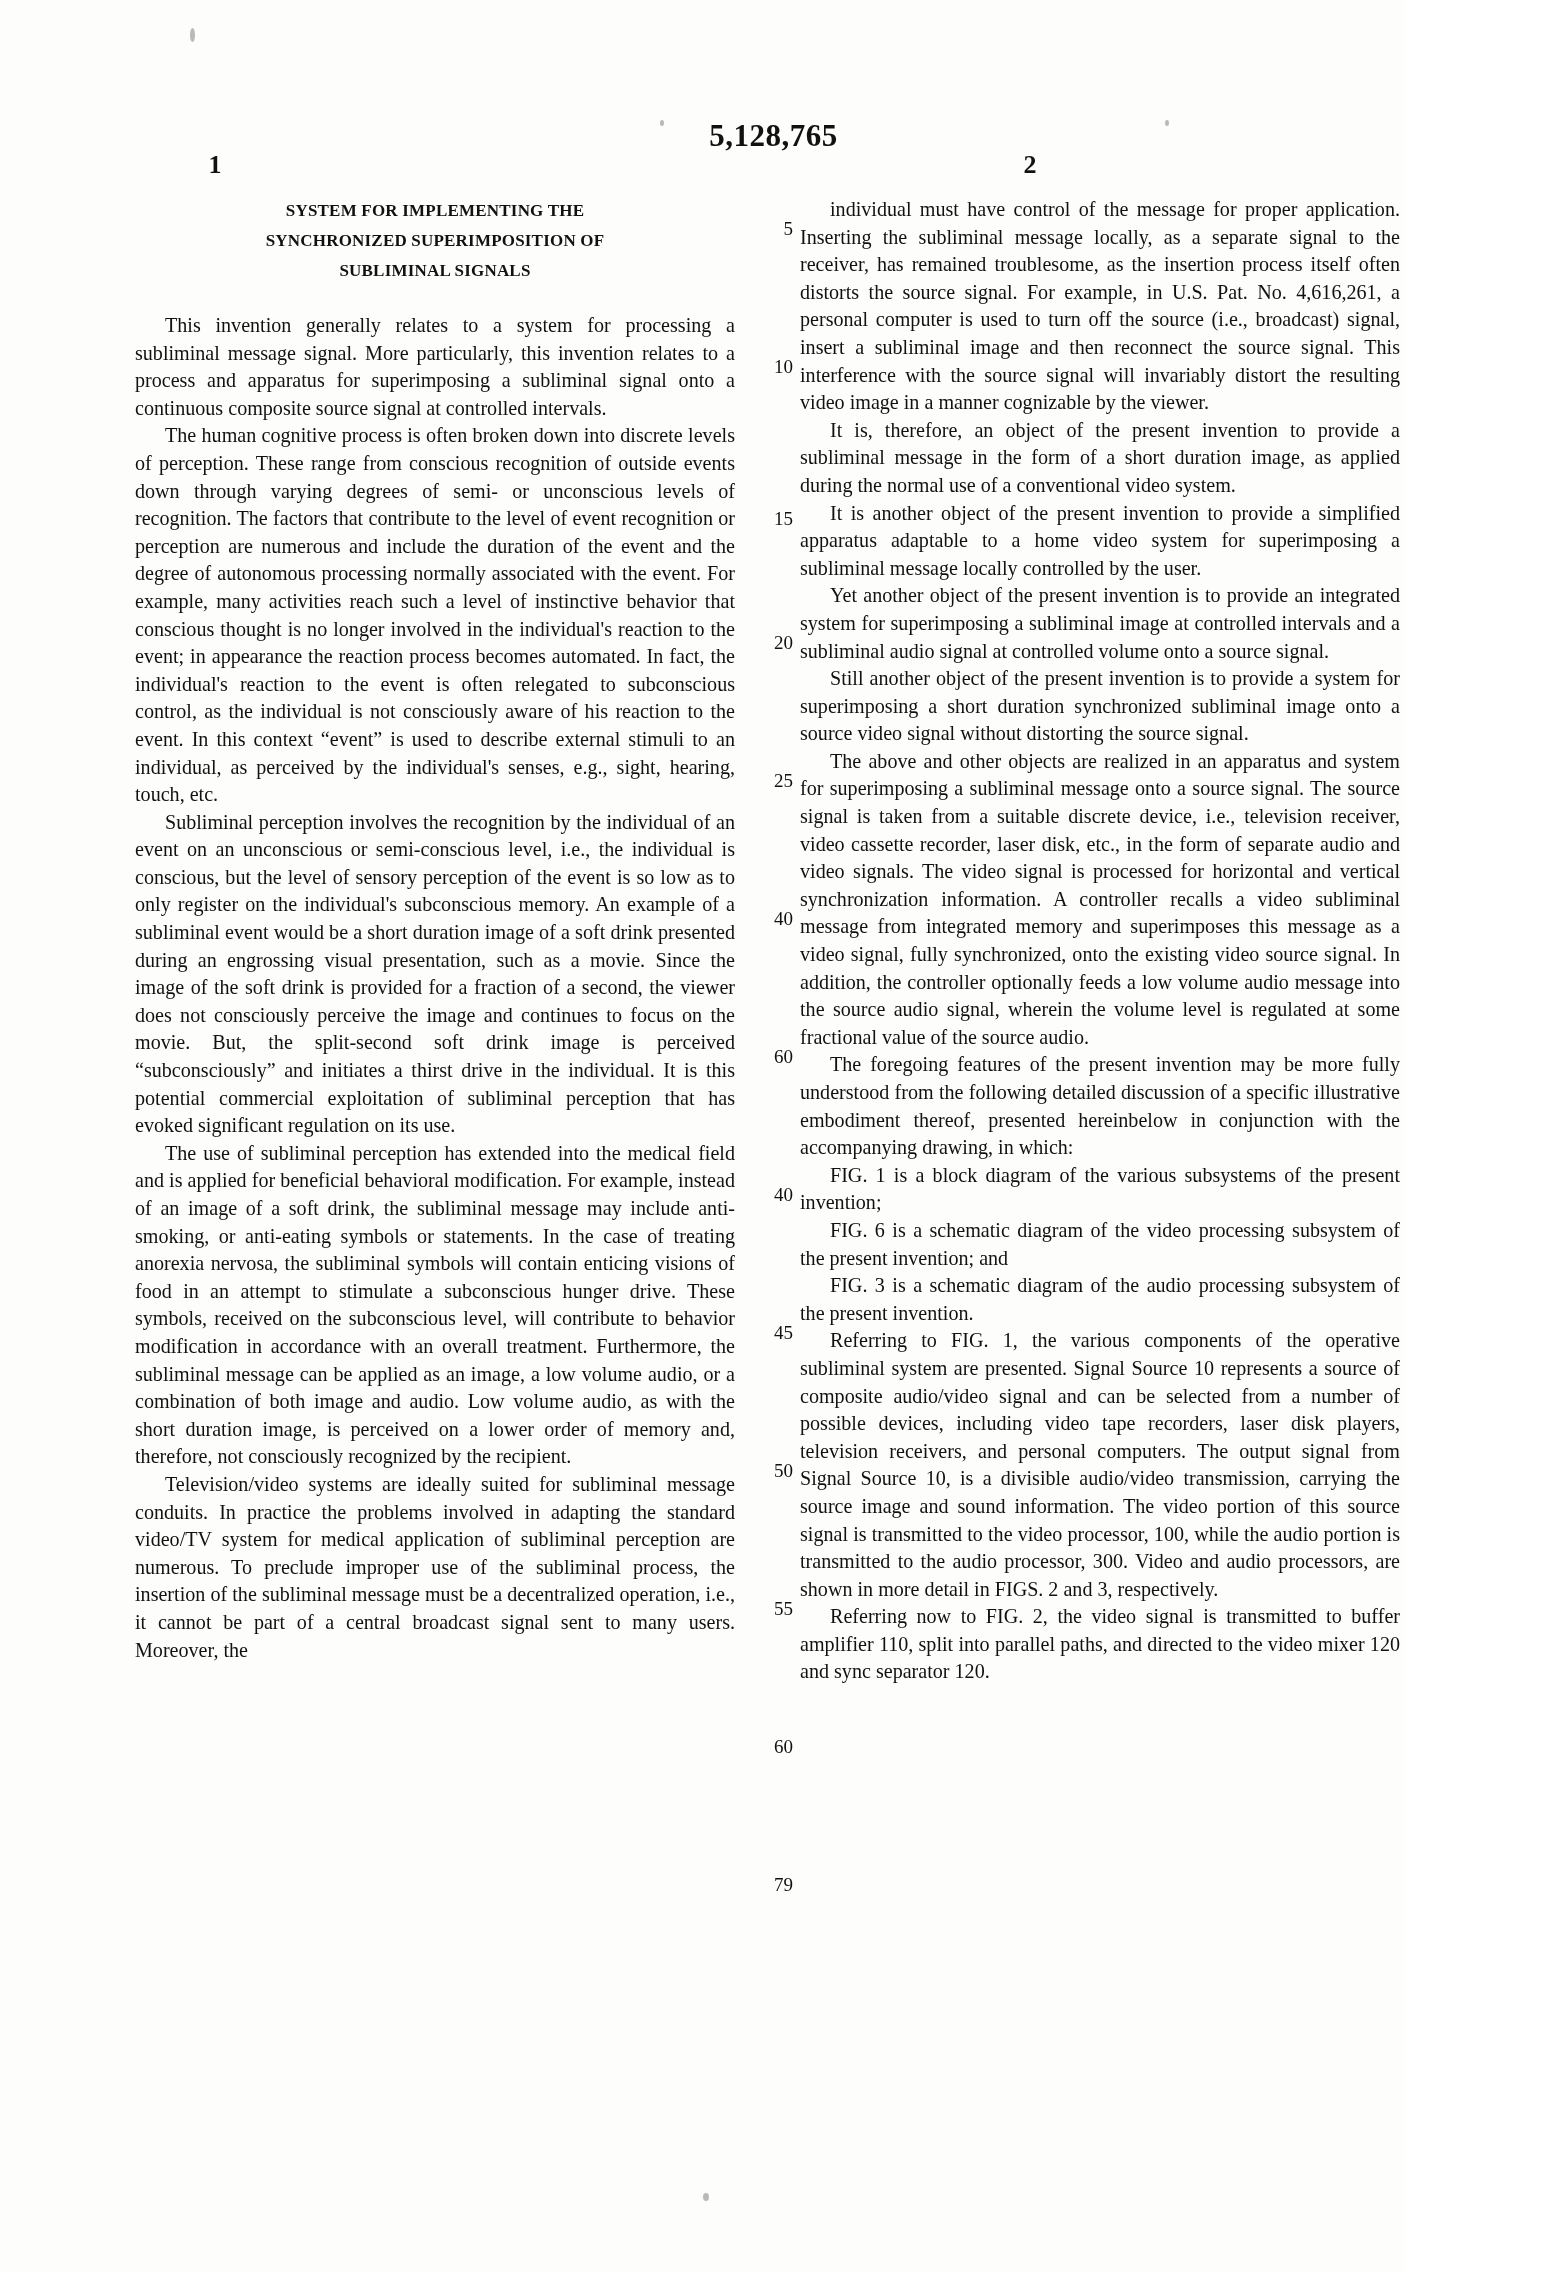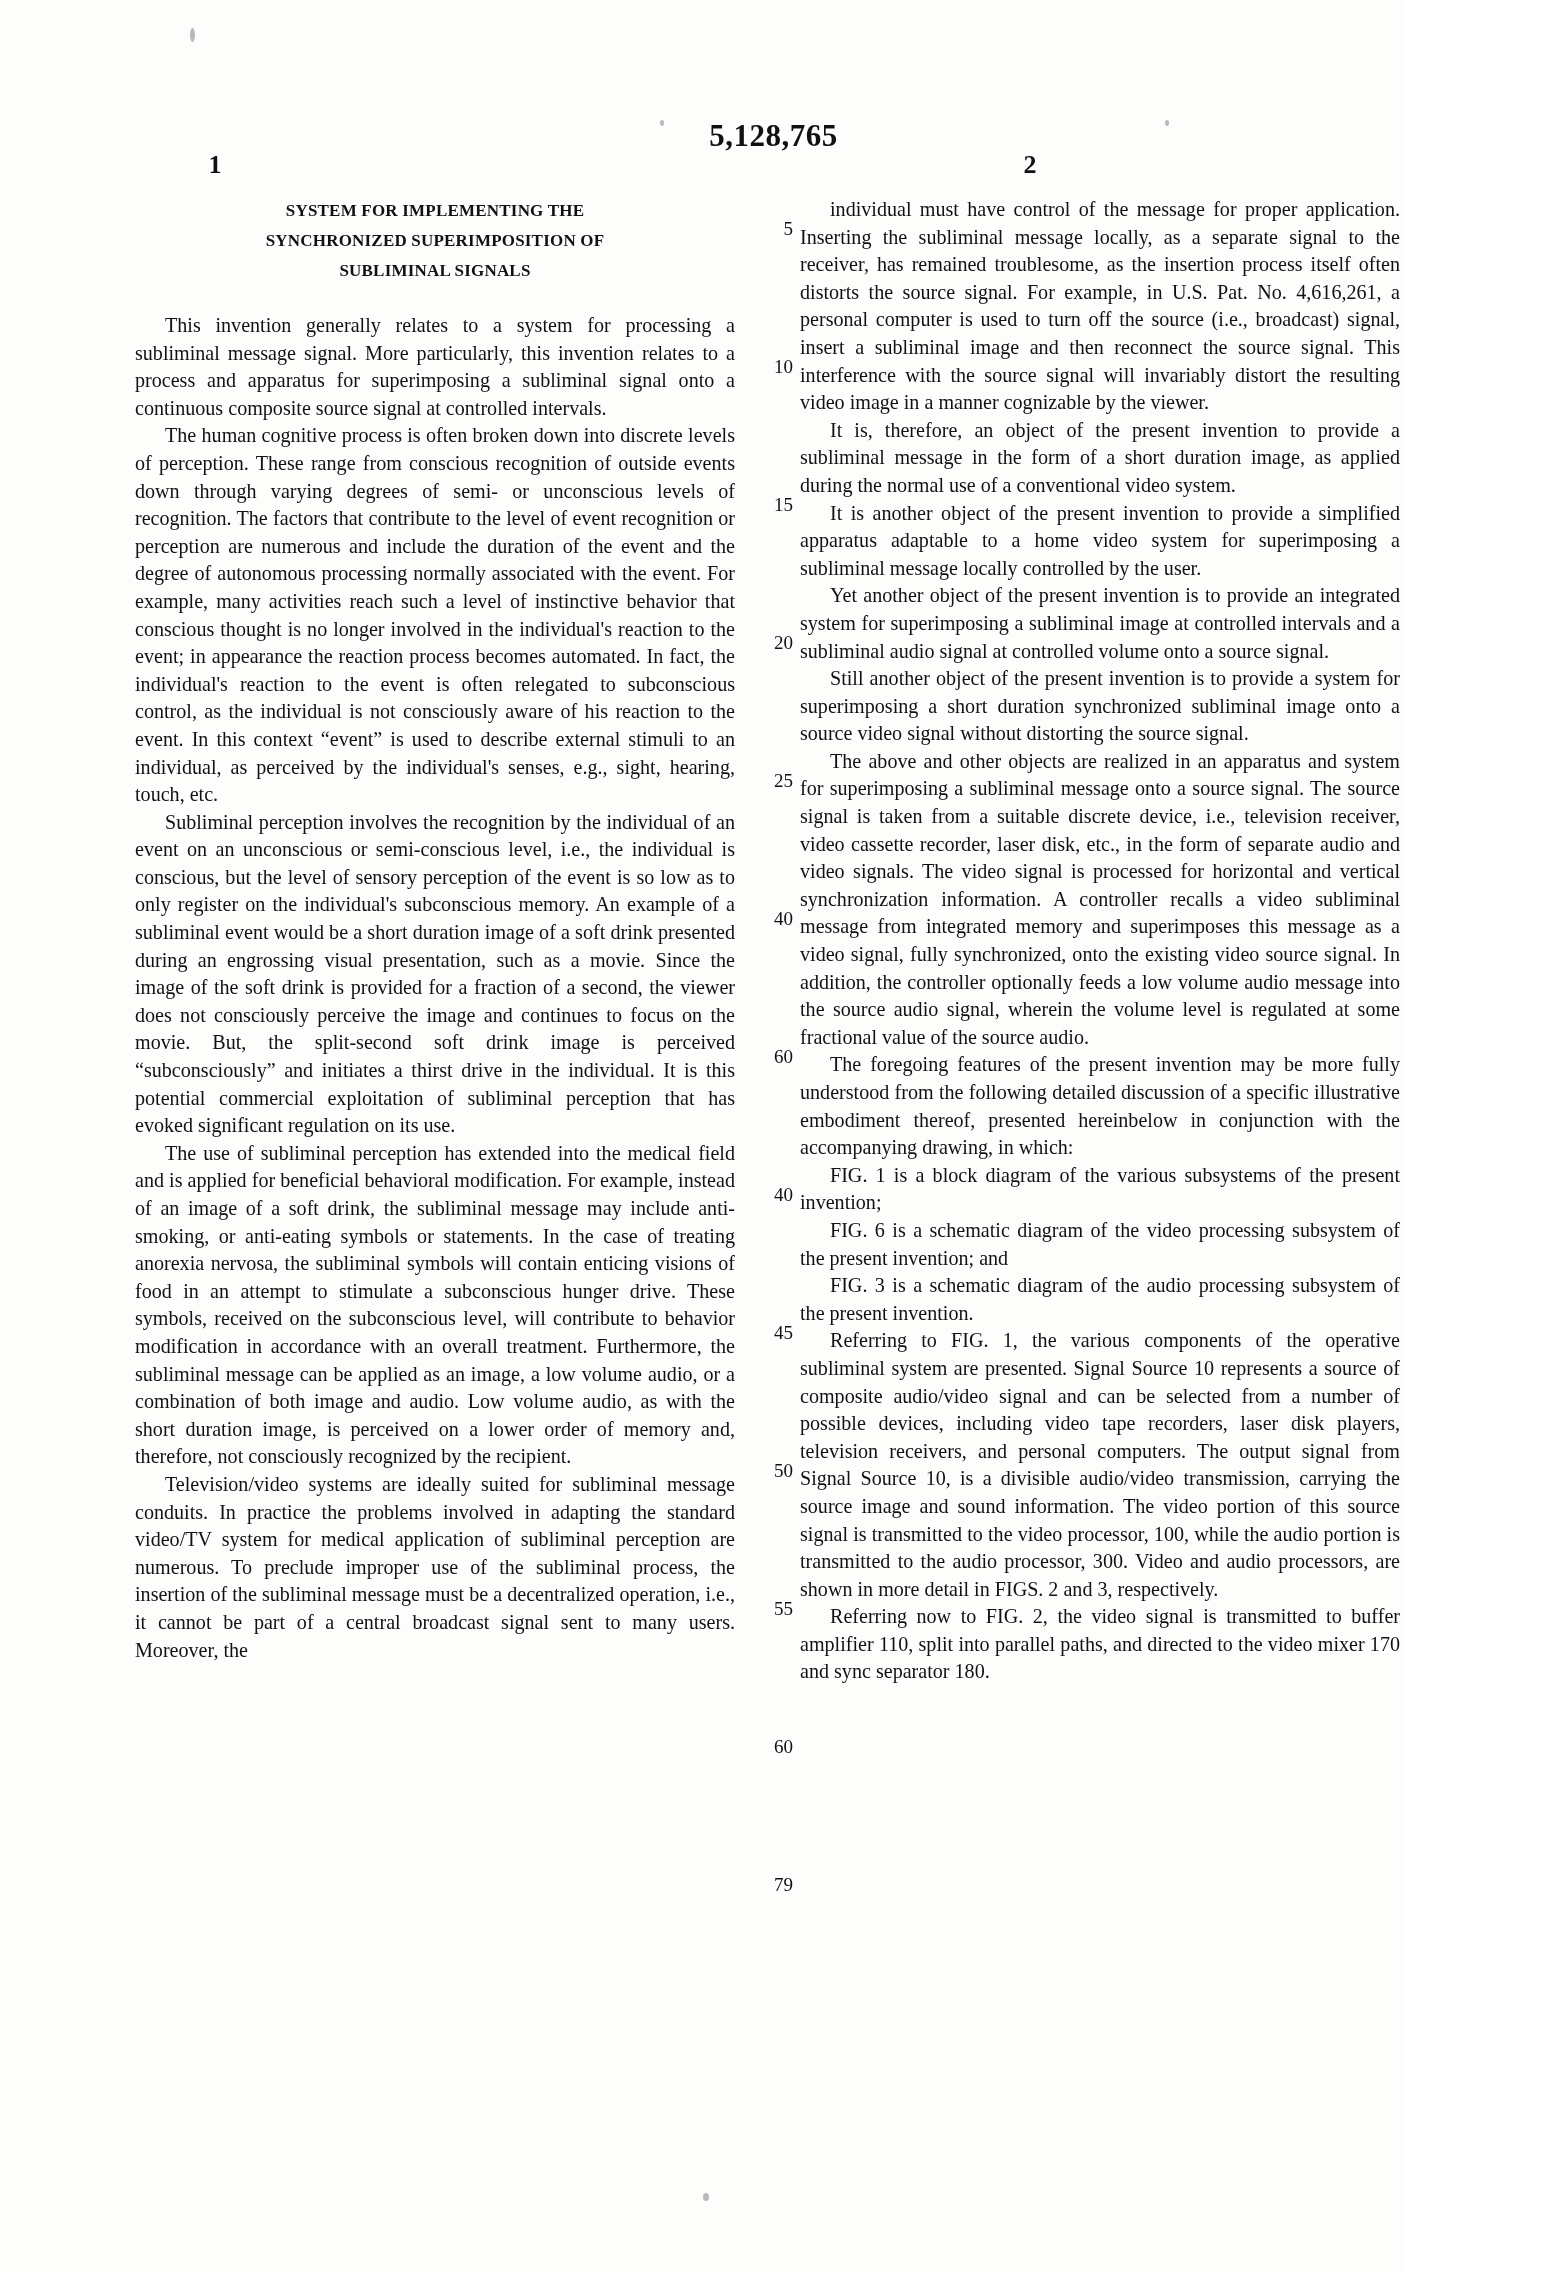--- a/index.html
+++ b/index.html
@@ -126,28 +126,28 @@
         <p class="para">It is, therefore, an object of the present invention to provide a subliminal message in the form of a short duration image, as applied during the normal use of a conventional video system.</p>
         <p class="para">It is another object of the present invention to provide a simplified apparatus adaptable to a home video system for superimposing a subliminal message locally controlled by the user.</p>
         <p class="para">Yet another object of the present invention is to provide an integrated system for superimposing a subliminal image at controlled intervals and a subliminal audio signal at controlled volume onto a source signal.</p>
         <p class="para">Still another object of the present invention is to provide a system for superimposing a short duration synchronized subliminal image onto a source video signal without distorting the source signal.</p>
         <p class="para">The above and other objects are realized in an apparatus and system for superimposing a subliminal message onto a source signal. The source signal is taken from a suitable discrete device, i.e., television receiver, video cassette recorder, laser disk, etc., in the form of separate audio and video signals. The video signal is processed for horizontal and vertical synchronization information. A controller recalls a video subliminal message from integrated memory and superimposes this message as a video signal, fully synchronized, onto the existing video source signal. In addition, the controller optionally feeds a low volume audio message into the source audio signal, wherein the volume level is regulated at some fractional value of the source audio.</p>
         <p class="para">The foregoing features of the present invention may be more fully understood from the following detailed discussion of a specific illustrative embodiment thereof, presented hereinbelow in conjunction with the accompanying drawing, in which:</p>
         <p class="para">FIG. 1 is a block diagram of the various subsystems of the present invention;</p>
         <p class="para">FIG. 6 is a schematic diagram of the video processing subsystem of the present invention; and</p>
         <p class="para">FIG. 3 is a schematic diagram of the audio processing subsystem of the present invention.</p>
         <p class="para">Referring to FIG. 1, the various components of the operative subliminal system are presented. Signal Source 10 represents a source of composite audio/video signal and can be selected from a number of possible devices, including video tape recorders, laser disk players, television receivers, and personal computers. The output signal from Signal Source 10, is a divisible audio/video transmission, carrying the source image and sound information. The video portion of this source signal is transmitted to the video processor, 100, while the audio portion is transmitted to the audio processor, 300. Video and audio processors, are shown in more detail in FIGS. 2 and 3, respectively.</p>
-        <p class="para">Referring now to FIG. 2, the video signal is transmitted to buffer amplifier 110, split into parallel paths, and directed to the video mixer 170 and sync separator 180.</p>
+        <p class="para">Referring now to FIG. 2, the video signal is transmitted to buffer amplifier 110, split into parallel paths, and directed to the video mixer 120 and sync separator 120.</p>
       </div>
   </div>
 
   <div class="line-numbers" id="gutter">
       <div class="ln" style="top: 19px;">5</div>
       <div class="ln" style="top: 157px;">10</div>
-      <div class="ln" style="top: 295px;">15</div>
+      <div class="ln" style="top: 309px;">15</div>
       <div class="ln" style="top: 433px;">20</div>
       <div class="ln" style="top: 571px;">25</div>
       <div class="ln" style="top: 709px;">40</div>
       <div class="ln" style="top: 847px;">60</div>
       <div class="ln" style="top: 985px;">40</div>
       <div class="ln" style="top: 1123px;">45</div>
       <div class="ln" style="top: 1261px;">50</div>
       <div class="ln" style="top: 1399px;">55</div>
       <div class="ln" style="top: 1537px;">60</div>
       <div class="ln" style="top: 1675px;">79</div>

